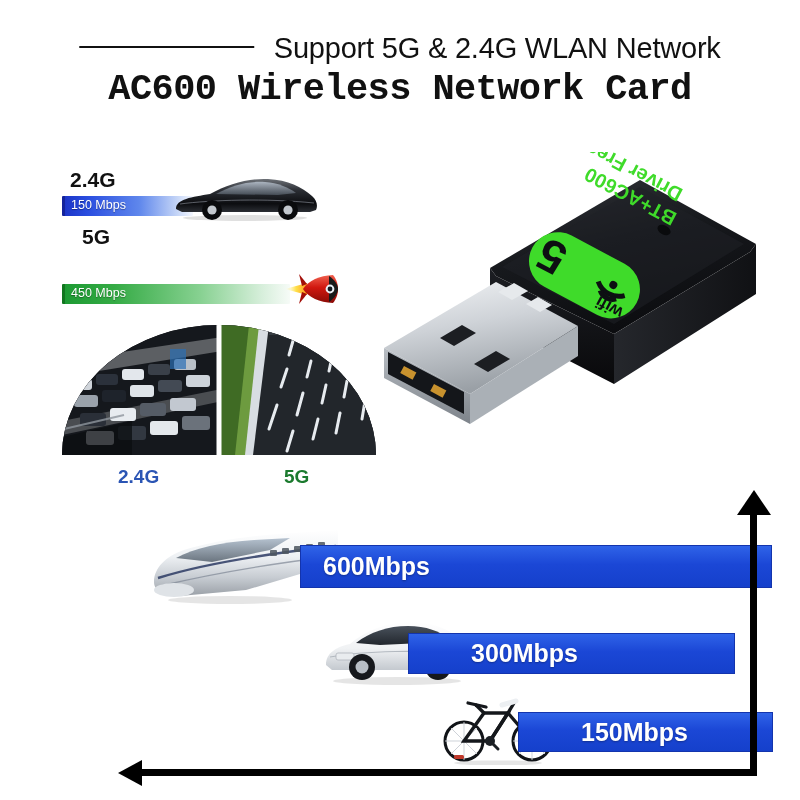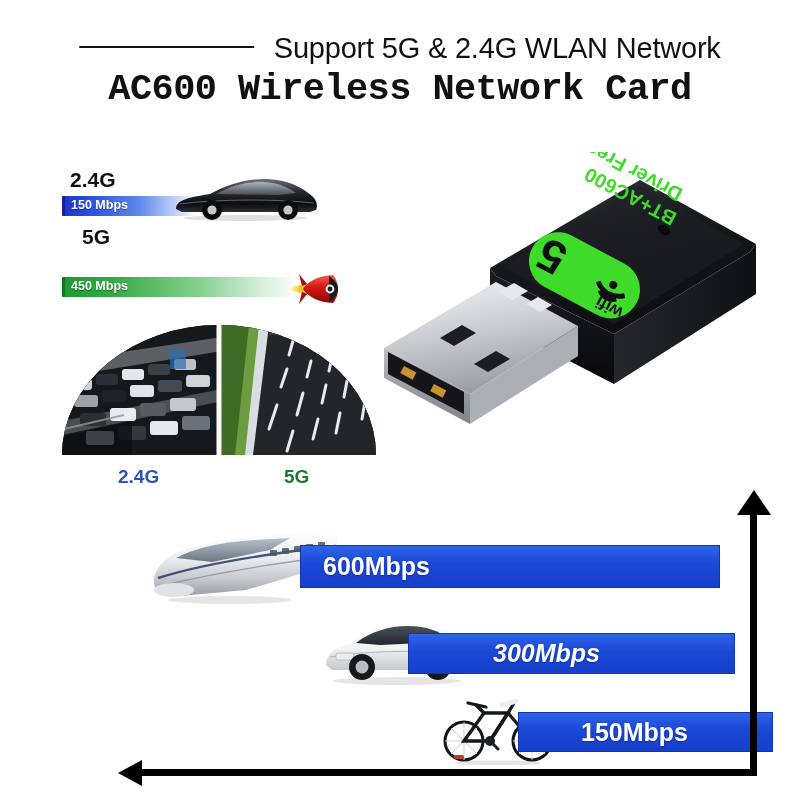--- a/index.html
+++ b/index.html
@@ -67,32 +67,32 @@
   .speedbar {
     position: absolute;
     height: 20px;
     border-radius: 1px;
   }
   .speedbar .cap {
     position: absolute;
     left: 6px;
     top: 2px;
     font-size: 12.5px;
-    font-weight: bold;
+    font-weight: normal;
     color: #ffffff;
     text-shadow: 0 1px 1px rgba(0,0,0,.35);
     white-space: nowrap;
   }
   .bar-24 {
     left: 62px; top: 196px; width: 128px;
     background: linear-gradient(to right, #1d36c8 0%, #2a4ee0 18%, #5f87ec 58%, #c6d6f7 88%, #f4f7fe 100%);
     border-left: 3px solid #14239b;
   }
   .bar-5 {
-    left: 62px; top: 277px; width: 225px;
+    left: 62px; top: 284px; width: 225px;
     background: linear-gradient(to right, #1d9a33 0%, #35ab45 22%, #87d191 60%, #d8efdc 88%, #f6fbf7 100%);
     border-left: 3px solid #11761f;
   }
 
   
   .car-small {
     position: absolute;
     left: 170px; top: 173px;
     width: 150px; height: 48px;
   }
@@ -140,24 +140,24 @@
     display: flex;
     align-items: center;
   }
   .chartbar .val {
     font-size: 25px;
     font-weight: bold;
     color: #ffffff;
     white-space: nowrap;
     text-shadow: 0 1px 2px rgba(0,0,0,.3);
   }
-  .bar-600 { left: 300px; top: 545px; width: 420px; height: 43px; text-align: right; }
+  .bar-600 { left: 300px; top: 545px; width: 472px; height: 43px; text-align: right; }
   .bar-600 .val { margin-left: 22px; }
   .bar-300 { left: 408px; top: 633px; width: 327px; height: 41px; }
-  .bar-300 .val { margin-left: 84px; font-style: italic; }
+  .bar-300 .val { margin-left: 62px; }
   .bar-150 { left: 518px; top: 712px; width: 255px; height: 40px; }
   .bar-150 .val { margin-left: 62px; }
 
   .axis-v {
     position: absolute;
     left: 750px; top: 498px;
     width: 7px; height: 278px;
     background: #000;
   }
   .axis-h {

